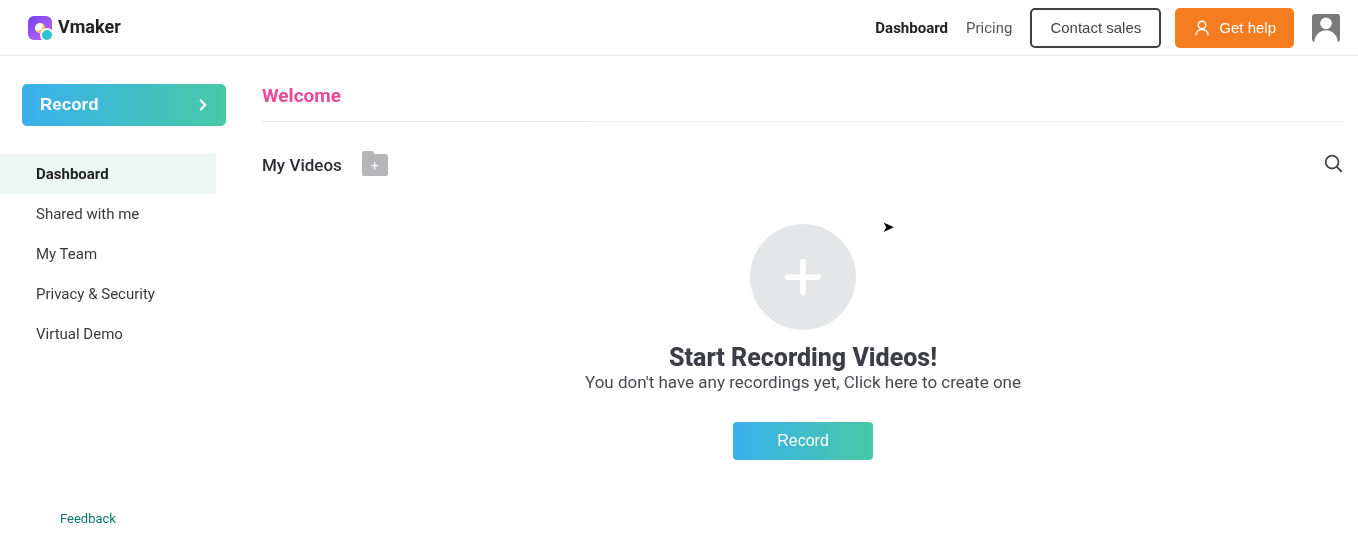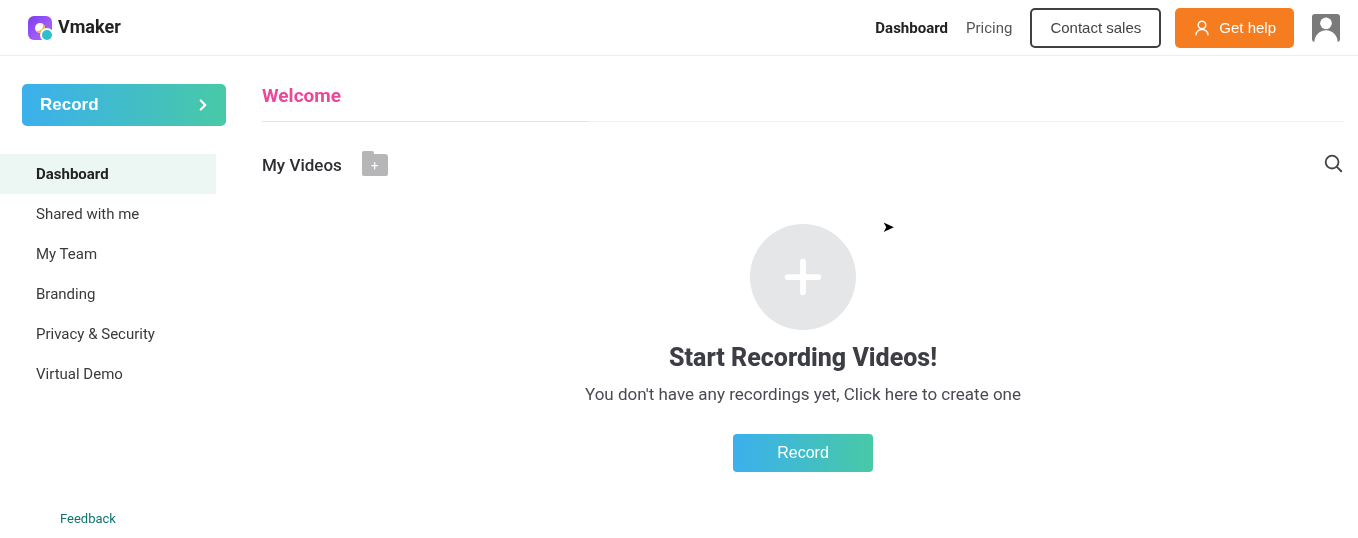--- a/index.html
+++ b/index.html
@@ -106,21 +106,21 @@
       margin-top: 48px; display: flex; flex-direction: column; align-items: center;
       text-align: center;
     }
     .big-circle {
       width: 106px; height: 106px; border-radius: 50%;
       background: #e5e6e8; display: flex; align-items: center; justify-content: center;
       cursor: pointer;
     }
     .big-circle svg { width: 46px; height: 46px; }
     .empty-title { margin-top: 13px; font-size: 25px; font-weight: 800; color: #3d3d46; }
-    .empty-sub { margin-top: 12px; font-size: 17px; color: #4a4a52; }
+    .empty-sub { margin-top: 0; font-size: 17px; color: #4a4a52; }
     .record-btn {
       margin-top: 30px; width: 140px; height: 38px;
       border: none; border-radius: 4px; cursor: pointer;
       background: linear-gradient(90deg, #3bb0ed 0%, #48c9a6 100%);
       color: #fff; font-size: 16px; font-weight: 500;
     }
 
     .icon-svg { width: 18px; height: 18px; }
 
     .cursor-pointer {
@@ -170,23 +170,20 @@
     </button>
 
     <div class="side-item active">
       <span>Dashboard</span>
     </div>
     <div class="side-item">
       <span>Shared with me</span>
     </div>
     <div class="side-item">
       <span>My Team</span>
-    </div>
-    <div class="side-item">
-      <span>Branding</span>
     </div>
     <div class="side-item">
       <span>Privacy &amp; Security</span>
     </div>
     <div class="side-item">
       <span>Virtual Demo</span>
     </div>
 
     <div class="sidebar-spacer"></div>
     <div class="feedback">

